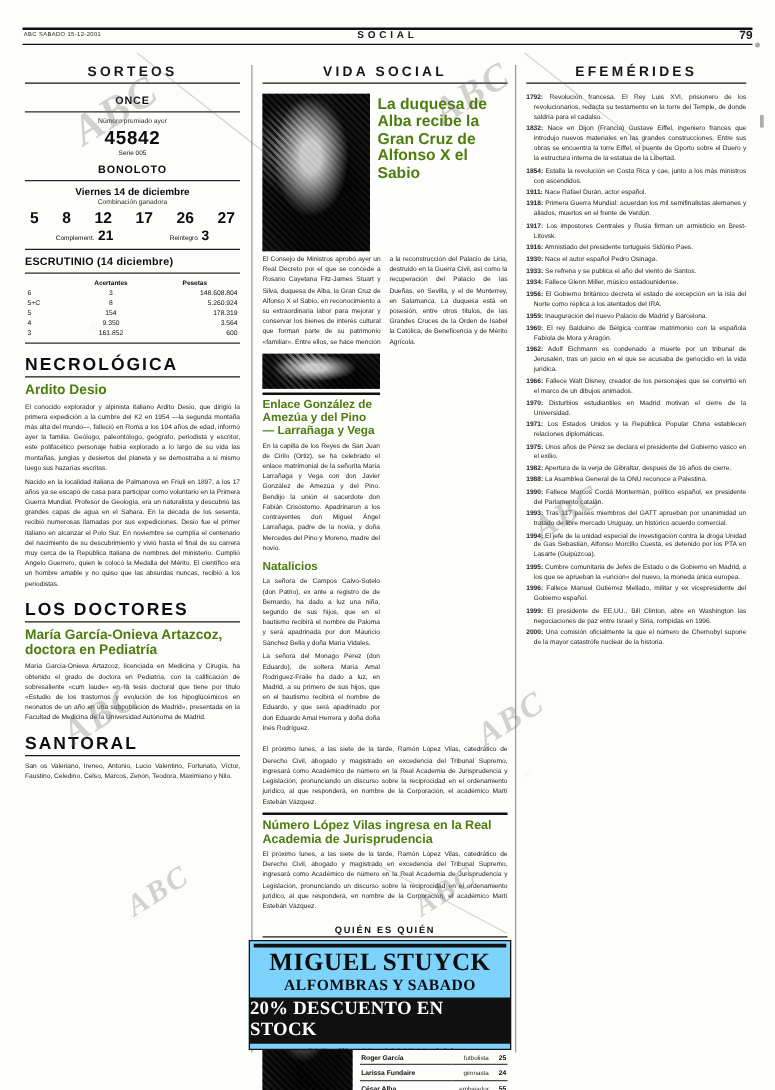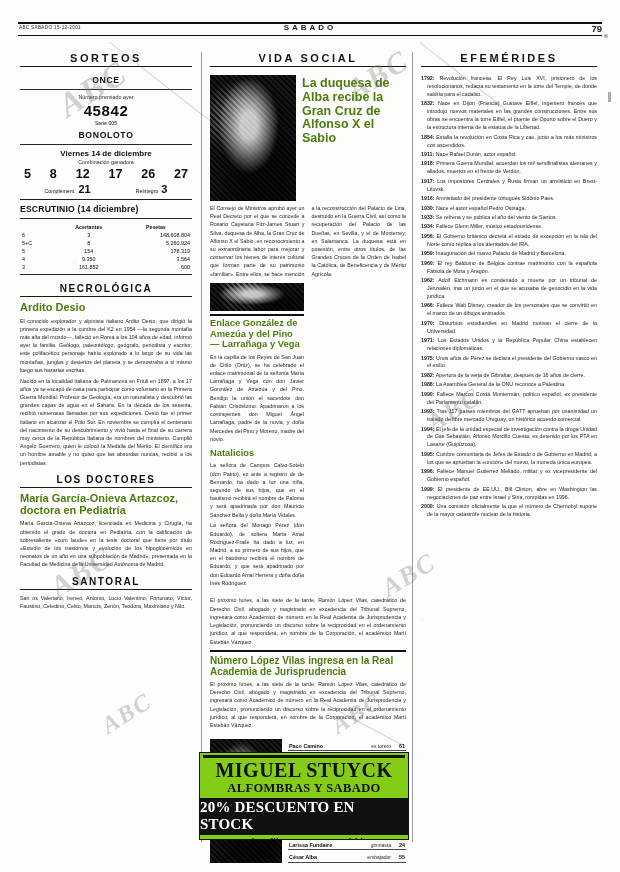--- a/index.html
+++ b/index.html
@@ -123,21 +123,21 @@
   table.escr th {
     font-size: 5.2px; font-weight: bold; padding: 1px 2px;
     text-align: center;
   }
   table.escr td { padding: 1.1px 2px; }
   table.escr td.c1 { text-align: left; width: 22%; }
   table.escr td.c2 { text-align: center; width: 36%; }
   table.escr td.c3 { text-align: right; width: 42%; }
 
   .art-kicker {
-    text-align: center; font-size: 10px; font-weight: bold;
+    text-align: left; font-size: 14px; font-weight: bold;
     letter-spacing: 1.6px; border-bottom: 1.2px solid #1a1a1a;
     padding-bottom: 2px; margin: 7px 0 4px;
   }
   .art-head {
     font-size: 11px; font-weight: bold; line-height: 1.12;
     margin: 2px 0 3px; color: #4d7c0f;
   }
   .art-head.big {
     font-size: 12.5px; line-height: 1.1;
   }
@@ -176,21 +176,21 @@
     vertical-align: bottom;
   }
   table.qeq td.nm { font-weight: bold; white-space: nowrap; }
   table.qeq td.pr { font-size: 5px; text-align: right; color: #2b2b2b; white-space: nowrap; }
   table.qeq td.ag { text-align: right; font-weight: bold; width: 12px; }
 
   
   #advert {
     position: absolute;
     border: 1.6px solid #111;
-    background: #84cc16;
+    background: #7dd3fc;
     overflow: hidden;
   }
   .ad-rule { height: 2.5px; background: #111; margin: 2px 3px; }
   .ad-name {
     text-align: center; font-family: "Liberation Serif", serif;
     font-weight: bold; font-size: 20px; letter-spacing: 0.5px;
     line-height: 1; margin: 1px 0 1px;
   }
   .ad-sub {
     text-align: center; font-family: "Liberation Serif", serif;
@@ -236,21 +236,21 @@
 </style>
 </head>
 <body>
 
 <div id="page">
   <div class="paper-noise"></div>
 
   <div id="masthead">
     <div class="rule-top"></div>
     <div class="folio-left">ABC SABADO 15-12-2001</div>
-    <div class="section-name">SABADO</div>
+    <div class="section-name">SOCIAL</div>
     <div class="folio-right">79</div>
     <div class="rule-bottom"></div>
   </div>
 
   <div class="vrule" style="left:201px; top:52px; height:790px;"></div>
   <div class="vrule" style="left:412px; top:52px; height:790px;"></div>
 
   <div class="col" style="left:20px; top:52px; width:172px;">
     <div class="sec-head">SORTEOS</div>
 
@@ -385,20 +385,21 @@
         </div>
         <div class="hr-thick" style="margin:4px 0 3px;"></div>
         <div class="art-head" style="font-size:10px;">Número López Vilas ingresa en la Real Academia de Jurisprudencia</div>
         <div class="body-txt" style="margin-top:2px;">
           <p>El próximo lunes, a las siete de la tarde, Ramón López Vilas, catedrático de Derecho Civil, abogado y magistrado en excedencia del Tribunal Supremo, ingresará como Académico de número en la Real Academia de Jurisprudencia y Legislación, pronunciando un discurso sobre la reciprocidad en el ordenamiento jurídico, al que responderá, en nombre de la Corporación, el académico Martí Estebán Vázquez.</p>
         </div>
       </div>
     </div>
 
     <div style="margin-top:7px;">
+      <div class="qeq-head">QUIÉN ES QUIÉN</div>
       <div style="display:flex; gap:6px;">
         <div class="photo" style="width:72px; height:124px; flex:0 0 auto;"></div>
         <table class="qeq">
           <tbody>
               <tr>
             <td class="nm">Paco Camino</td>
             <td class="pr">ex torero</td>
             <td class="ag">61</td>
           </tr>
           <tr>

